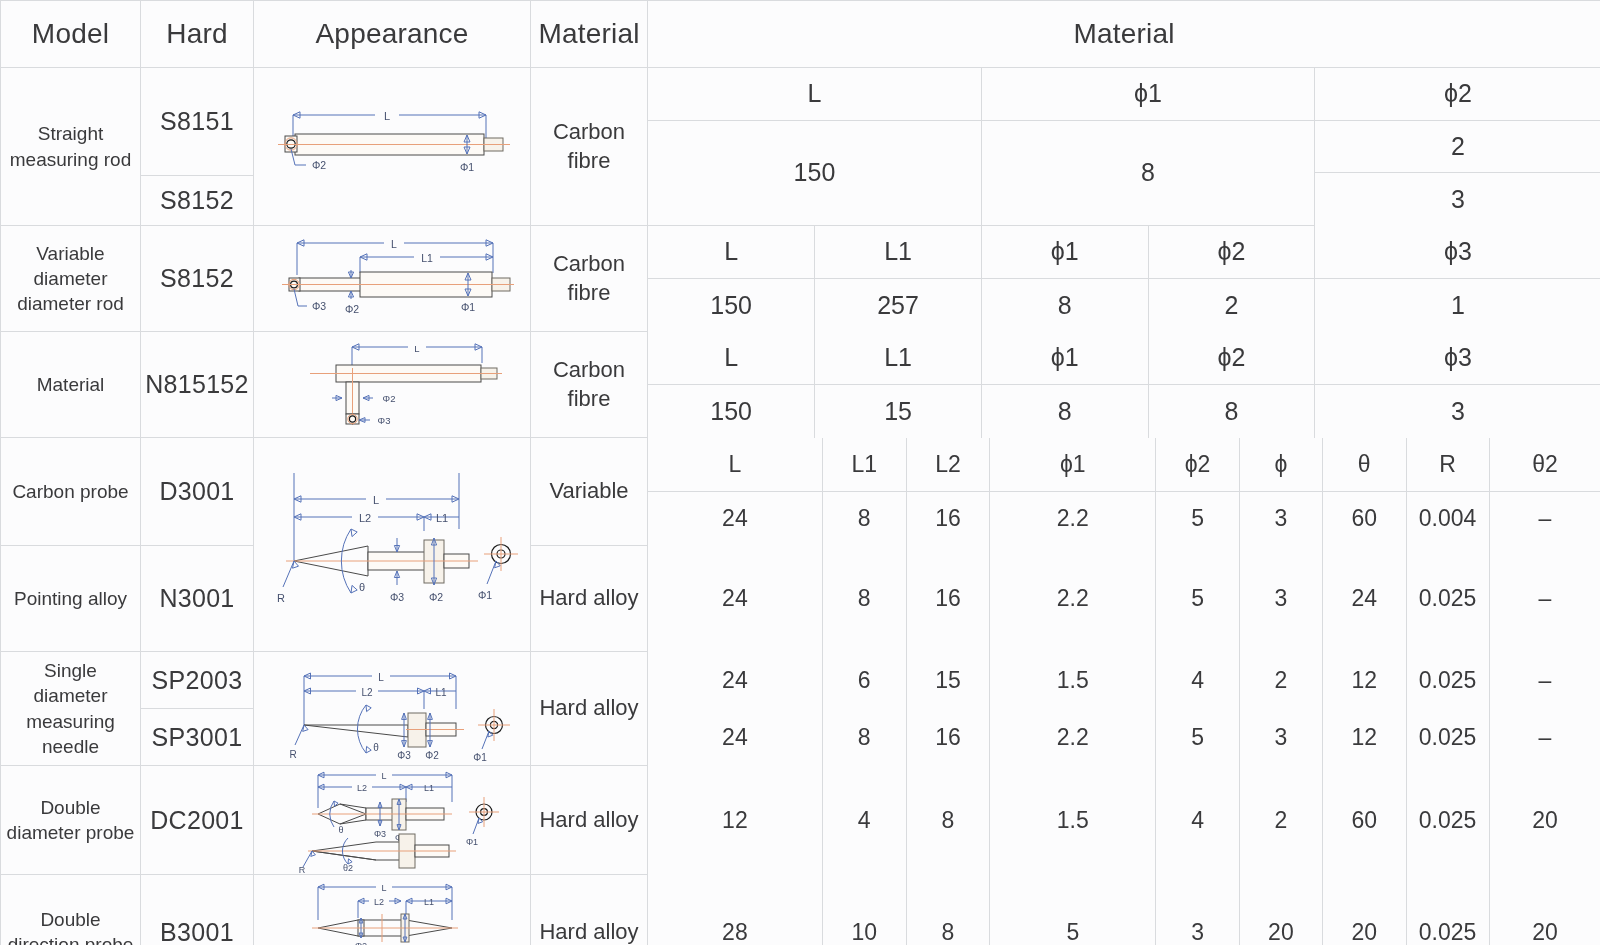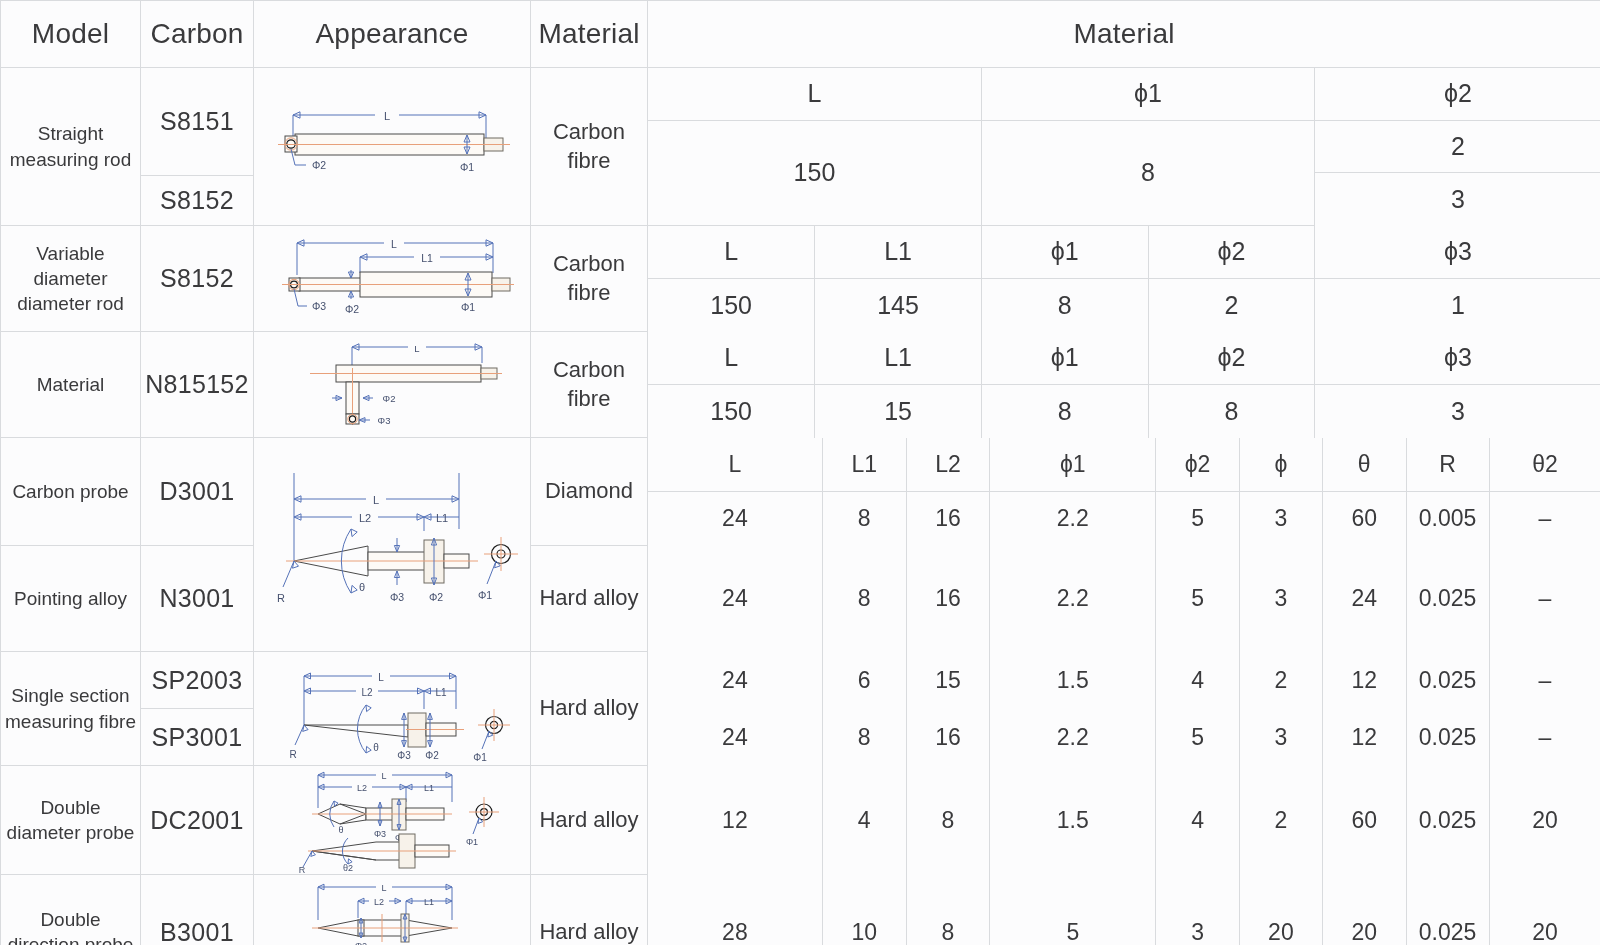--- a/index.html
+++ b/index.html
@@ -112,21 +112,21 @@
     <col style="width:140px">
     <col style="width:113px">
     <col style="width:277px">
     <col style="width:117px">
     <col style="width:953px">
   </colgroup>
 
   <tbody>
       <tr>
     <th class="hdr-cell">Model</th>
-    <th class="hdr-cell">Carbon</th>
+    <th class="hdr-cell">Hard</th>
     <th class="hdr-cell">Appearance</th>
     <th class="hdr-cell">Material</th>
     <th class="hdr-cell">Material</th>
   </tr>
 
   <tr style="height:108px">
     <td class="item-cell" rowspan="2">Straight measuring rod</td>
     <td class="model-cell">S8151</td>
     <td class="appearance-cell" rowspan="2">
       <svg width="260" height="100" viewBox="0 0 260 100">
@@ -249,21 +249,21 @@
         <tbody>
               <tr>
           <td class="dim-head">L</td>
           <td class="dim-head">L1</td>
           <td class="dim-head">ϕ1</td>
           <td class="dim-head">ϕ2</td>
           <td class="dim-head">ϕ3</td>
         </tr>
         <tr>
           <td class="dim-val">150</td>
-          <td class="dim-val">145</td>
+          <td class="dim-val">257</td>
           <td class="dim-val">8</td>
           <td class="dim-val">2</td>
           <td class="dim-val">1</td>
         </tr>
       </tbody>
           </table>
     </td>
   </tr>
 
   <tr style="height:106px">
@@ -389,21 +389,21 @@
 
         <circle class="ring" cx="245" cy="115" r="9.5"></circle>
         <circle class="ring" cx="245" cy="115" r="4"></circle>
         <line class="axis" x1="228" y1="115" x2="262" y2="115"></line>
         <line class="axis" x1="245" y1="98" x2="245" y2="132"></line>
         <line class="dim" x1="240" y1="122" x2="231" y2="145"></line>
         <path class="dim" d="M240,122 l-1.4,6.8 l5.6,-2 z" fill="#5572b8"></path>
         <text class="dimtxt" x="229" y="160" font-size="10.5" text-anchor="middle">Φ1</text>
       </svg>
     </td>
-    <td class="material-cell">Diamond</td>
+    <td class="material-cell">Variable</td>
     <td class="spec-sub">
       <table class="sub">
         <colgroup>
           <col style="width:18.3%">
               <col style="width:8.8%">
               <col style="width:8.8%">
               <col style="width:17.4%">
           <col style="width:8.8%">
               <col style="width:8.7%">
               <col style="width:8.8%">
@@ -423,21 +423,21 @@
           <td class="dim-head-sm">θ2</td>
         </tr>
         <tr>
           <td class="dim-val-sm">24</td>
           <td class="dim-val-sm">8</td>
           <td class="dim-val-sm">16</td>
           <td class="dim-val-sm">2.2</td>
           <td class="dim-val-sm">5</td>
           <td class="dim-val-sm">3</td>
           <td class="dim-val-sm">60</td>
-          <td class="dim-val-sm">0.005</td>
+          <td class="dim-val-sm">0.004</td>
           <td class="dim-val-sm">–</td>
         </tr>
       </tbody>
           </table>
     </td>
   </tr>
 
   <tr style="height:106px">
     <td class="item-cell">Pointing alloy</td>
     <td class="model-cell">N3001</td>
@@ -466,21 +466,21 @@
           <td class="dim-val-sm">24</td>
           <td class="dim-val-sm">0.025</td>
           <td class="dim-val-sm">–</td>
         </tr>
       </tbody>
           </table>
     </td>
   </tr>
 
   <tr style="height:57px">
-    <td class="item-cell" rowspan="2">Single section measuring fibre</td>
+    <td class="item-cell" rowspan="2">Single diameter measuring needle</td>
     <td class="model-cell">SP2003</td>
     <td class="appearance-cell" rowspan="2">
       <svg width="272" height="112" viewBox="0 0 272 112">
 
         <line class="dim" x1="48" y1="23" x2="200" y2="23"></line>
         <path class="dim" d="M48,23 l6.5,-3 v6 z" fill="#5572b8"></path>
         <path class="dim" d="M200,23 l-6.5,-3 v6 z" fill="#5572b8"></path>
         <line class="dim" x1="48" y1="23" x2="48" y2="72"></line>
         <line class="dim" x1="200" y1="23" x2="200" y2="56"></line>
         <rect x="116" y="16" width="18" height="14" fill="#fcfcfd" stroke="none"></rect>

